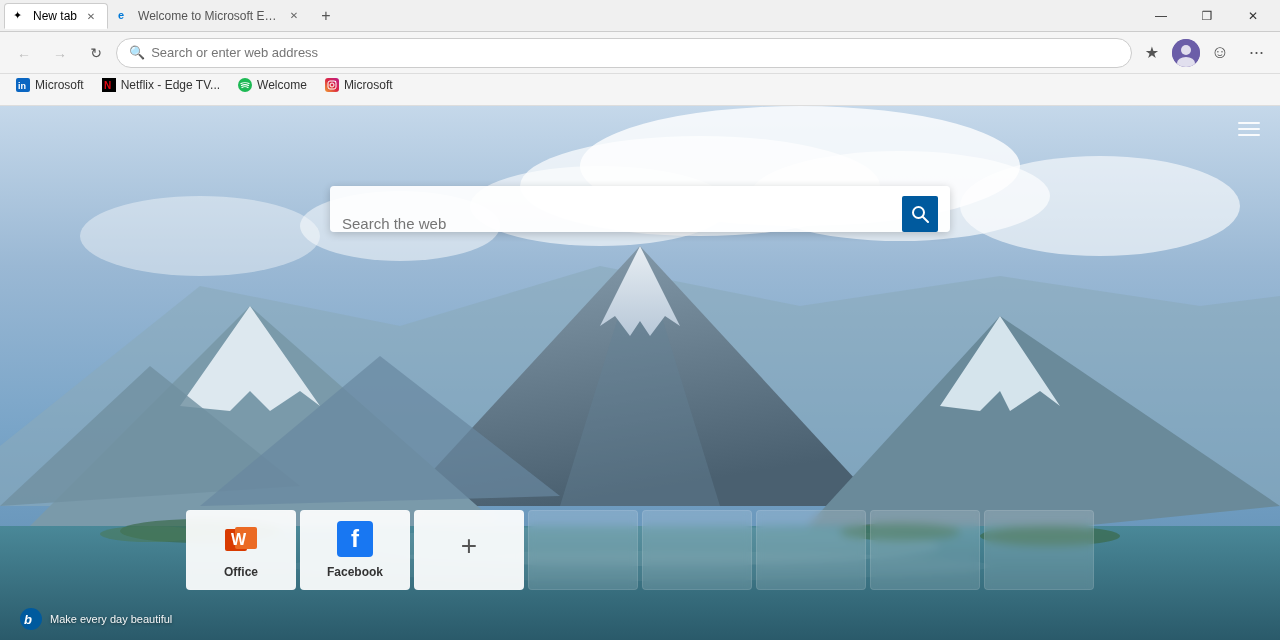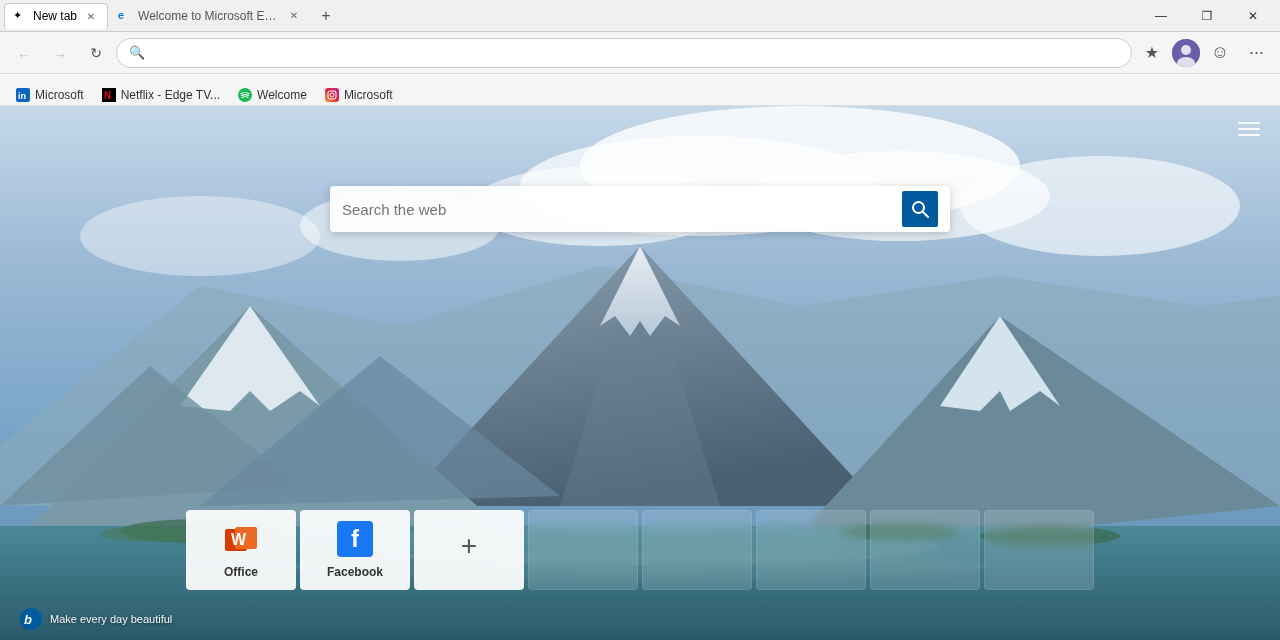--- a/index.html
+++ b/index.html
@@ -166,21 +166,21 @@
       height: 32px;
       background: #f5f5f5;
       display: flex;
       align-items: center;
       padding: 0 8px;
       gap: 2px;
       border-bottom: 1px solid #ddd;
     }
     .bookmark-item {
       display: flex;
-      align-items: flex-end;
+      align-items: flex-start;
       height: 24px;
       padding: 0 8px;
       border-radius: 4px;
       cursor: pointer;
       gap: 5px;
       font-size: 12px;
       color: #333;
       white-space: nowrap;
     }
 
@@ -242,21 +242,21 @@
       left: 50%;
       transform: translateX(-50%);
       z-index: 10;
     }
     #search-box {
       width: 620px;
       height: 46px;
       background: rgba(255,255,255,0.92);
       border-radius: 4px;
       display: flex;
-      align-items: center;
+      align-items: flex-end;
       padding: 0 12px;
       box-shadow: 0 2px 8px rgba(0,0,0,0.2);
     }
     #search-box input {
       flex: 1;
       border: none;
       outline: none;
       font-size: 15px;
       color: #555;
       background: transparent;
@@ -378,20 +378,21 @@
     <button class="win-btn close-btn">✕</button>
   </div>
 </div>
 
 <div id="nav-bar">
   <button class="nav-btn disabled" title="Back">←</button>
   <button class="nav-btn disabled" title="Forward">→</button>
   <button class="nav-btn" title="Refresh">↻</button>
   <div id="address-bar">
     <span class="addr-icon">🔍</span>
+    <input type="text" placeholder="Search or enter web address" style="">
   </div>
   <button class="nav-right-btn">★</button>
   <div class="avatar-btn">
     <svg width="28" height="28" viewBox="0 0 28 28">
       <circle cx="14" cy="14" r="14" fill="#6b5ea8"></circle>
       <circle cx="14" cy="11" r="5" fill="rgba(255,255,255,0.8)"></circle>
       <ellipse cx="14" cy="24" rx="9" ry="6" fill="rgba(255,255,255,0.8)"></ellipse>
     </svg>
   </div>
   <button class="nav-right-btn" style="font-size:18px;">☺</button>

